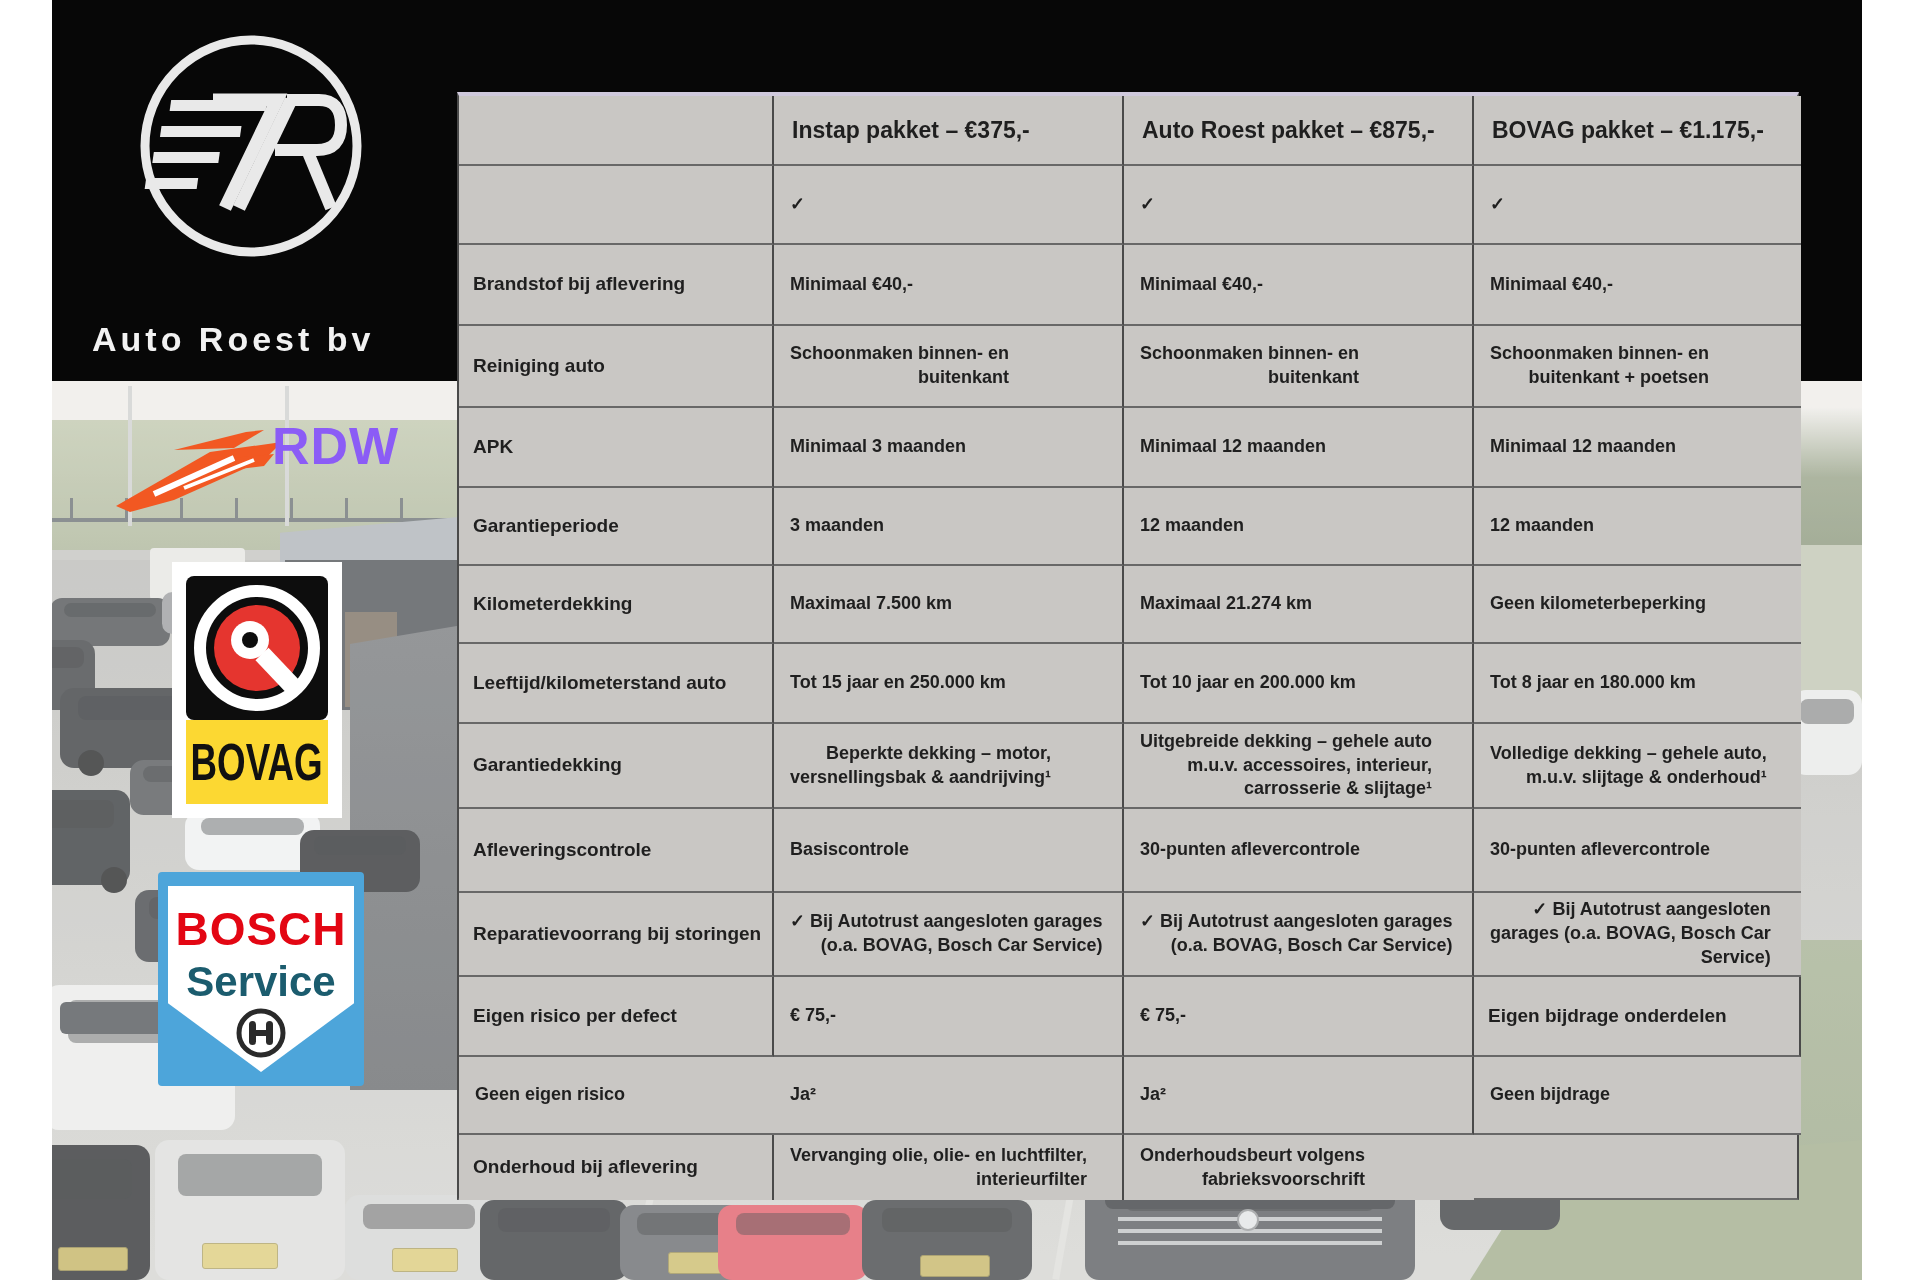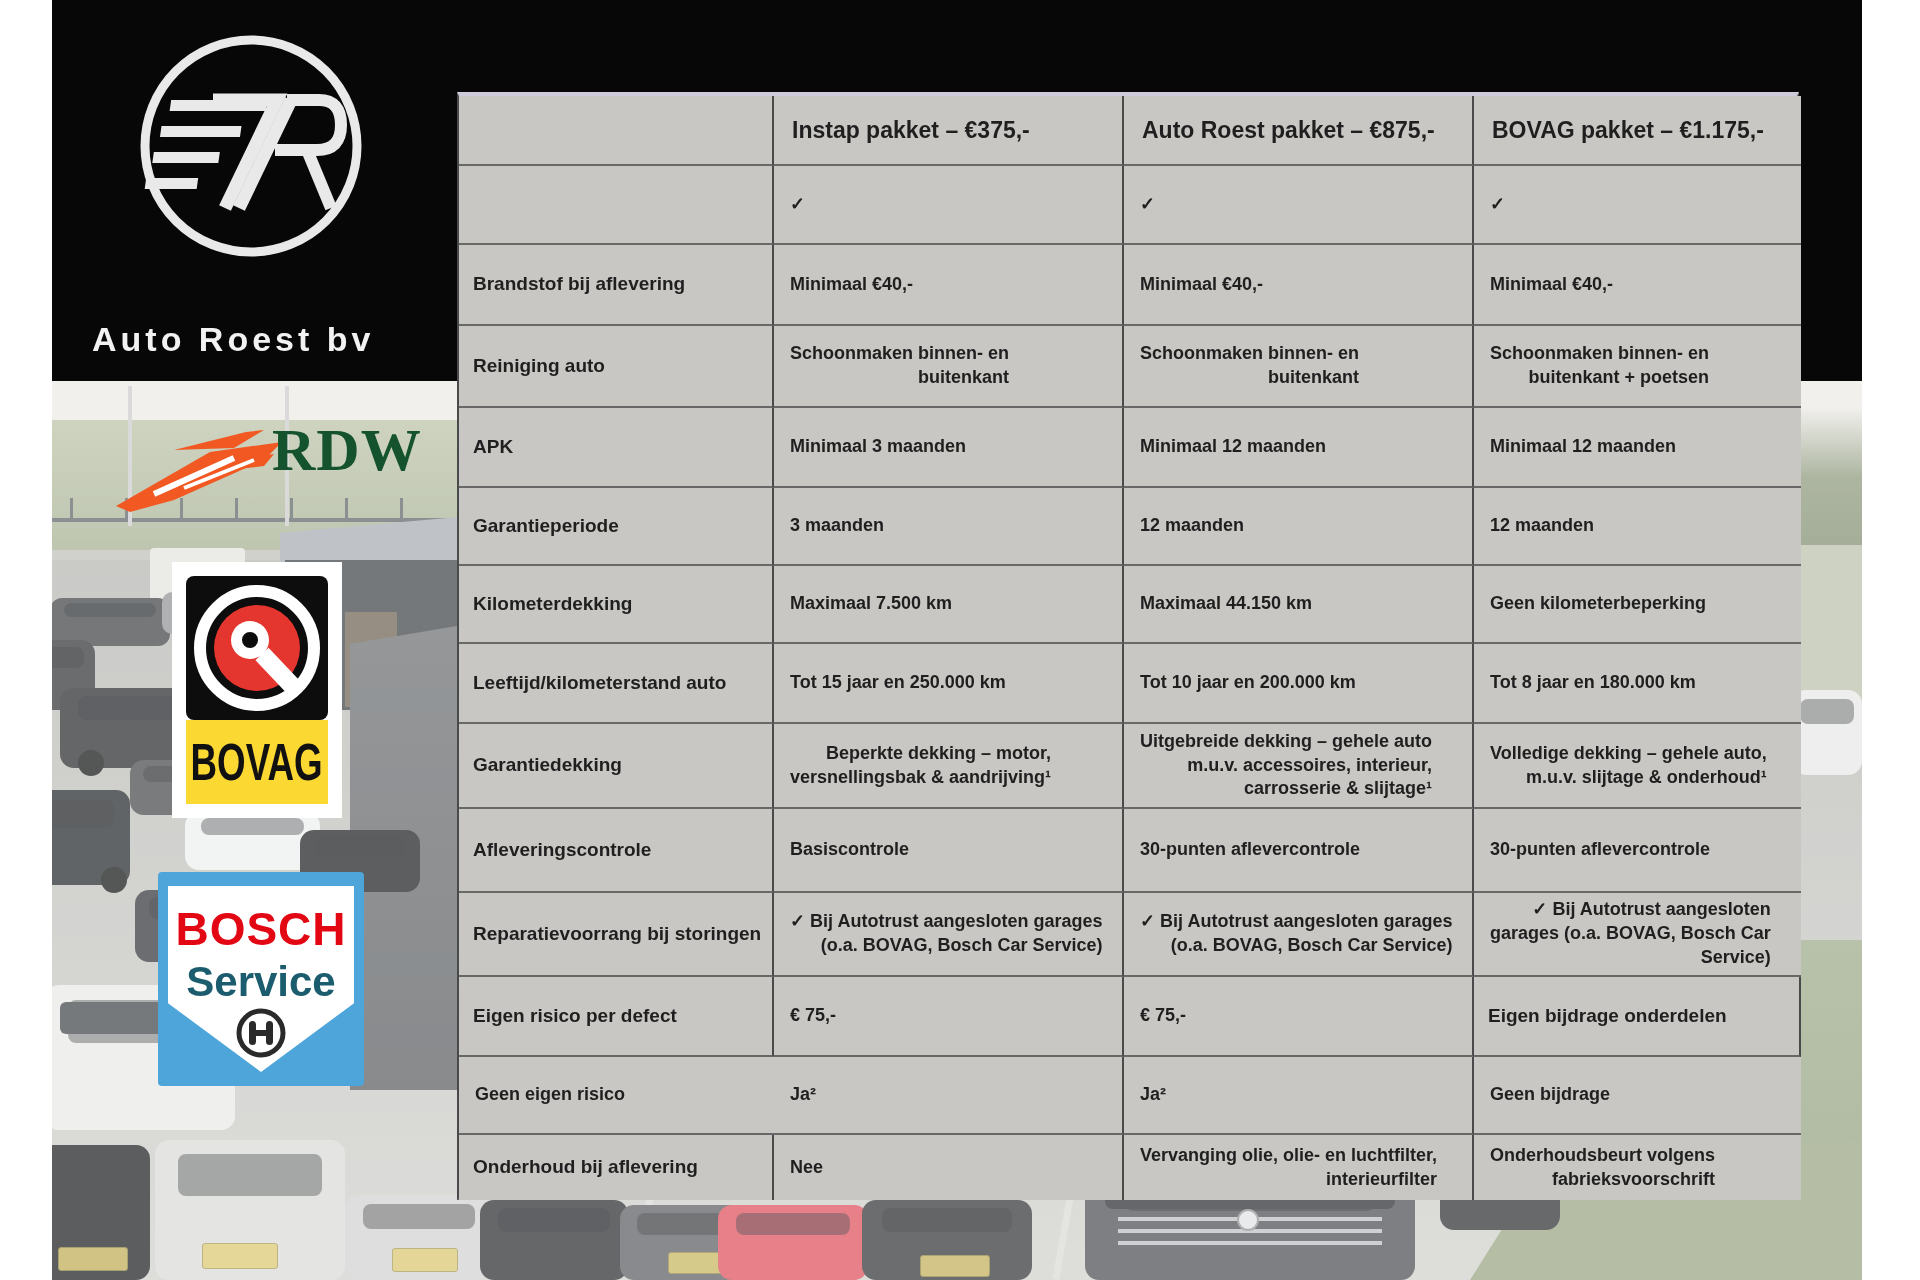--- a/index.html
+++ b/index.html
@@ -16,22 +16,22 @@
 
   
   .photo{position:absolute;left:0;top:381px;width:1810px;height:899px;overflow:hidden;background:#bcbcb8;}
   .ph{position:absolute;}
   .wash{position:absolute;left:0;top:0;right:0;bottom:0;background:rgba(255,255,255,0.30);}
   .sign{position:absolute;color:#e8e8e4;font-size:13px;font-weight:bold;letter-spacing:1px;white-space:nowrap;}
 
   
   .logo{position:absolute;z-index:6;}
   .rdw-box{left:62px;top:420px;width:320px;height:100px;}
-  .rdw-word{position:absolute;left:158px;top:-4px;font-family:Liberation Serif, serif;
-            font-weight:bold;font-size:60px;color:#14532d;letter-spacing:1px;}
+  .rdw-word{position:absolute;left:158px;top:-4px;font-family:Liberation Sans, sans-serif;
+            font-weight:bold;font-size:52px;color:#8b5cf6;letter-spacing:1px;}
   .bovag-box{left:120px;top:562px;width:170px;height:256px;background:#ffffff;}
   .bovag-sq{position:absolute;left:14px;top:14px;width:142px;height:144px;background:#0d0d0d;border-radius:8px;}
   .bovag-yellow{position:absolute;left:14px;top:158px;width:142px;height:84px;background:#fcd832;
                 display:flex;align-items:center;justify-content:center;}
   .bovag-word{font-size:46px;font-weight:bold;color:#111;transform:scale(0.80,1.12);letter-spacing:0px;white-space:nowrap;}
   .bosch-box{left:106px;top:872px;width:206px;height:214px;background:#4da5da;border-radius:4px;}
   .bosch-shield{position:absolute;left:10px;top:14px;width:186px;height:186px;background:#ffffff;
                 clip-path:polygon(0 0,100% 0,100% 63%,50% 100%,0 63%);}
   .bosch-word{position:absolute;left:0;width:100%;text-align:center;font-weight:bold;}
   .bosch-red{top:30px;font-size:46px;color:#e30613;letter-spacing:1px;}
@@ -242,21 +242,21 @@
         <div class="cell lab">APK</div>
         <div class="cell val">Minimaal 3 maanden</div>
         <div class="cell val">Minimaal 12 maanden</div>
         <div class="cell val lastcol">Minimaal 12 maanden</div>
         <div class="cell lab">Garantieperiode</div>
         <div class="cell val">3 maanden</div>
         <div class="cell val">12 maanden</div>
         <div class="cell val lastcol">12 maanden</div>
         <div class="cell lab">Kilometerdekking</div>
         <div class="cell val">Maximaal 7.500 km</div>
-        <div class="cell val">Maximaal 44.150 km</div>
+        <div class="cell val">Maximaal 21.274 km</div>
         <div class="cell val lastcol">Geen kilometerbeperking</div>
         <div class="cell lab">Leeftijd/kilometerstand auto</div>
         <div class="cell val">Tot 15 jaar en 250.000 km</div>
         <div class="cell val">Tot 10 jaar en 200.000 km</div>
         <div class="cell val lastcol">Tot 8 jaar en 180.000 km</div>
         <div class="cell lab">Garantiedekking</div>
         <div class="cell val">Beperkte dekking – motor,
 versnellingsbak &amp; aandrijving¹</div>
         <div class="cell val">Uitgebreide dekking – gehele auto
 m.u.v. accessoires, interieur,
@@ -277,20 +277,19 @@
 Service)</div>
         <div class="cell lab">Eigen risico per defect</div>
         <div class="cell val">€ 75,-</div>
         <div class="cell val">€ 75,-</div>
         <div class="cell lab">Eigen bijdrage onderdelen</div>
         <div class="cell val lastcol">Geen eigen risico</div>
         <div class="cell val">Ja²</div>
         <div class="cell val">Ja²</div>
         <div class="cell val lastcol">Geen bijdrage</div>
         <div class="cell lab lastrow">Onderhoud bij aflevering</div>
-        <div class="cell val lastrow">Nee</div>
         <div class="cell val lastrow">Vervanging olie, olie- en luchtfilter,
 interieurfilter</div>
         <div class="cell val lastcol lastrow">Onderhoudsbeurt volgens
 fabrieksvoorschrift</div>
       </div>
   </div>
 </div>
 
 </body></html>

